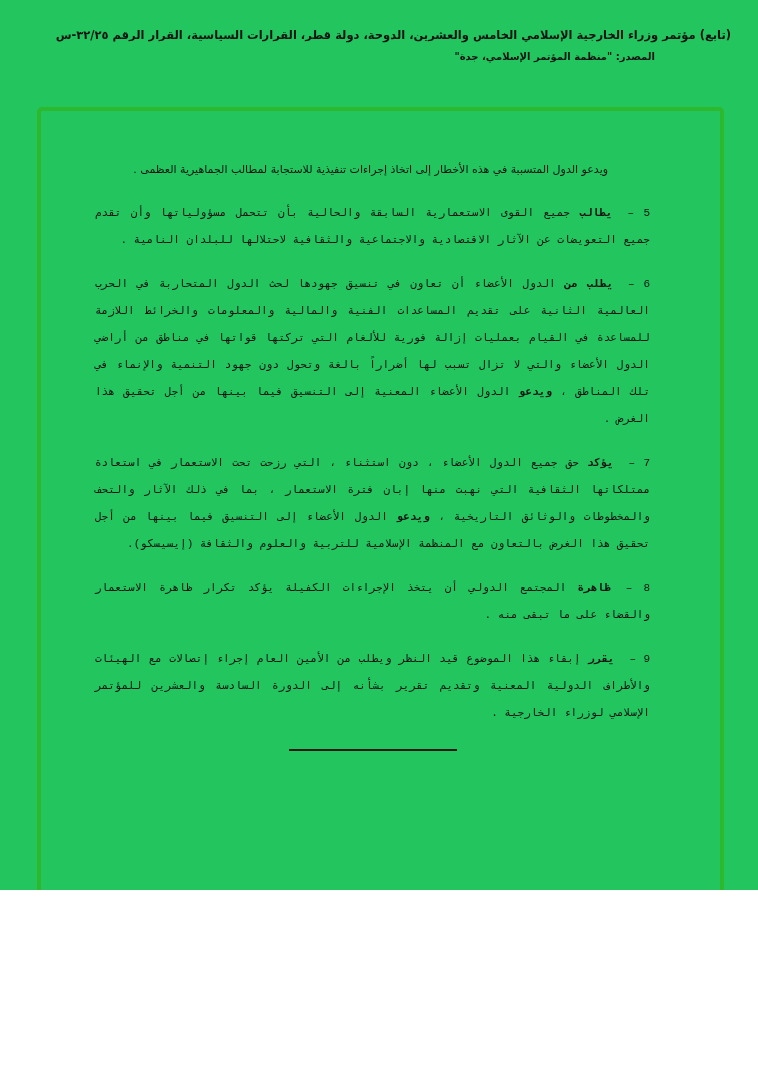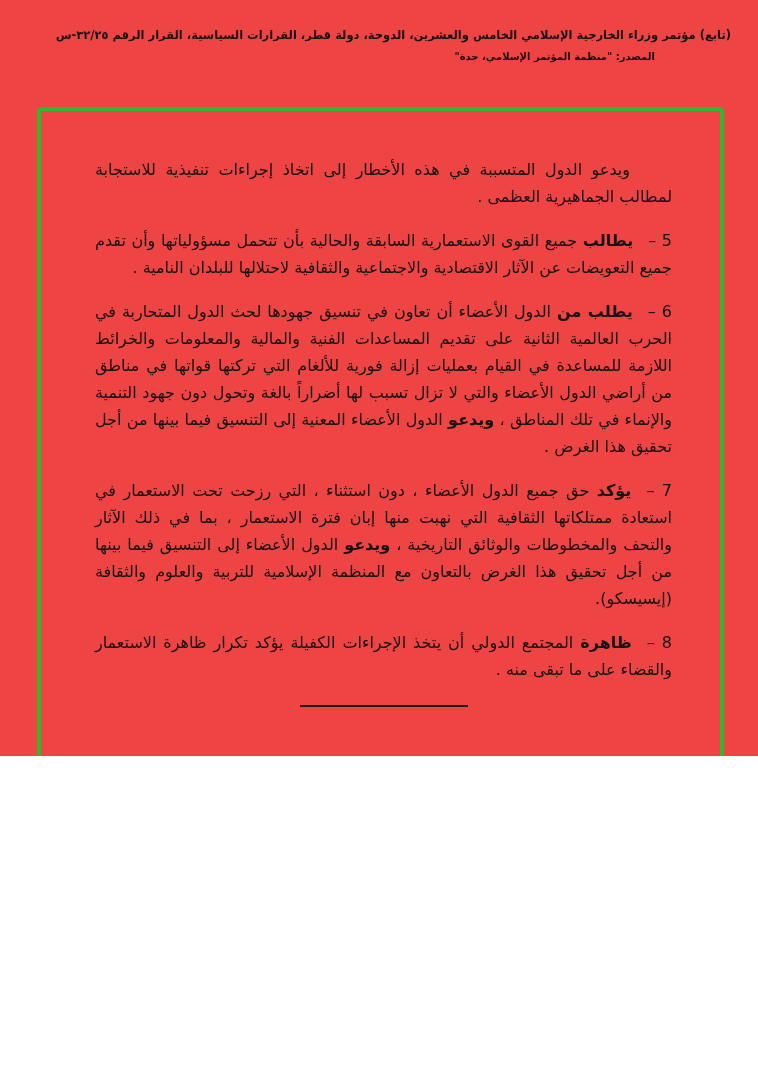--- a/index.html
+++ b/index.html
@@ -1,30 +1,30 @@
 <!DOCTYPE html>
 <html lang="ar" style="--green: #2db92d;"><head>
 <meta charset="utf-8">
 <style>
   :root{ --green:#2db92d; --ink:#141414; }
   html,body{margin:0;padding:0;}
   body{background:#ffffff;font-family:"DejaVu Sans",sans-serif;color:var(--ink);}
-  .page{position:relative;width:758px;height:756px;background:#ef4444;overflow:hidden;}
+  .page{position:relative;width:758px;height:890px;background:#22c55e;overflow:hidden;}
 
   .header{position:absolute;top:28px;right:27px;left:27px;direction:rtl;text-align:right;}
   .header-line1{font-size:11.5px;font-weight:bold;white-space:nowrap;}
   .header-line2{font-size:10px;font-weight:bold;margin-top:9px;padding-right:76px;}
 
   .green-box{position:absolute;left:37px;top:107px;width:679px;height:931px;
              border:4px solid var(--green);border-radius:5px;}
 
-  .content{position:absolute;top:156px;right:86px;left:95px;direction:rtl;
-           text-align:justify;font-size:16px;line-height:27px;}
+  .content{position:absolute;top:156px;right:108px;left:95px;direction:rtl;
+           text-align:justify;font-size:11px;line-height:27px;}
   .intro{margin:0 0 17px 0;text-indent:42px;}
-  .item{margin:5px 0 17px 0;}
+  .item{margin:5px 0 17px 0;font-family:Liberation Mono, monospace;}
   .num{margin-left:15px;white-space:nowrap;}
   b{font-weight:700;}
 
   .divider{width:168px;border-top:2px solid #1a1a1a;margin:22px auto 0 auto;height:0;}
 
   .page-number{position:absolute;top:1046px;left:0;width:100%;text-align:center;
                font-size:14px;font-weight:bold;}
 </style>
 </head>
 <body>
@@ -43,20 +43,21 @@
     <p class="intro">ويدعو الدول المتسببة في هذه الأخطار إلى اتخاذ إجراءات تنفيذية للاستجابة لمطالب الجماهيرية العظمى .</p>
 
     <p class="item"><span class="num">5 –</span><b>يطالب</b><span> جميع القوى الاستعمارية السابقة والحالية بأن تتحمل مسؤولياتها وأن تقدم جميع التعويضات عن الآثار الاقتصادية والاجتماعية والثقافية لاحتلالها للبلدان النامية .</span></p>
 
     <p class="item"><span class="num">6 –</span><b>يطلب من</b><span>  الدول الأعضاء أن تعاون في تنسيق جهودها لحث الدول المتحاربة في الحرب العالمية الثانية على تقديم المساعدات الفنية والمالية والمعلومات والخرائط اللازمة للمساعدة في القيام بعمليات إزالة فورية للألغام التي تركتها قواتها في مناطق من أراضي الدول الأعضاء والتي لا تزال تسبب لها أضراراً بالغة وتحول دون جهود التنمية والإنماء في تلك المناطق ، </span><b>ويدعو</b><span> الدول الأعضاء المعنية إلى التنسيق فيما بينها من أجل تحقيق هذا الغرض .</span></p>
 
     <p class="item"><span class="num">7 –</span><b>يؤكد</b><span> حق جميع الدول الأعضاء ، دون استثناء ، التي رزحت تحت الاستعمار في استعادة ممتلكاتها الثقافية التي نهبت منها إبان فترة الاستعمار ، بما في ذلك الآثار والتحف والمخطوطات والوثائق التاريخية ، </span><b>ويدعو</b><span> الدول الأعضاء إلى التنسيق فيما بينها من أجل تحقيق هذا الغرض بالتعاون مع المنظمة الإسلامية للتربية والعلوم والثقافة (إيسيسكو).</span></p>
 
     <p class="item"><span class="num">8 –</span><b>ظاهرة</b><span> المجتمع الدولي أن يتخذ الإجراءات الكفيلة يؤكد تكرار ظاهرة الاستعمار والقضاء على ما تبقى منه .</span></p>
 
+    <p class="item"><span class="num">9 –</span><b>يقرر</b><span> إبقاء هذا الموضوع قيد النظر ويطلب من الأمين العام إجراء إتصالات مع الهيئات والأطراف الدولية المعنية وتقديم تقرير بشأنه إلى الدورة السادسة والعشرين للمؤتمر الإسلامي لوزراء الخارجية .</span></p>
 
     <div class="divider"></div>
 
   </div>
 
   <div class="page-number">٣</div>
 
 </div>
 
 </body></html>

